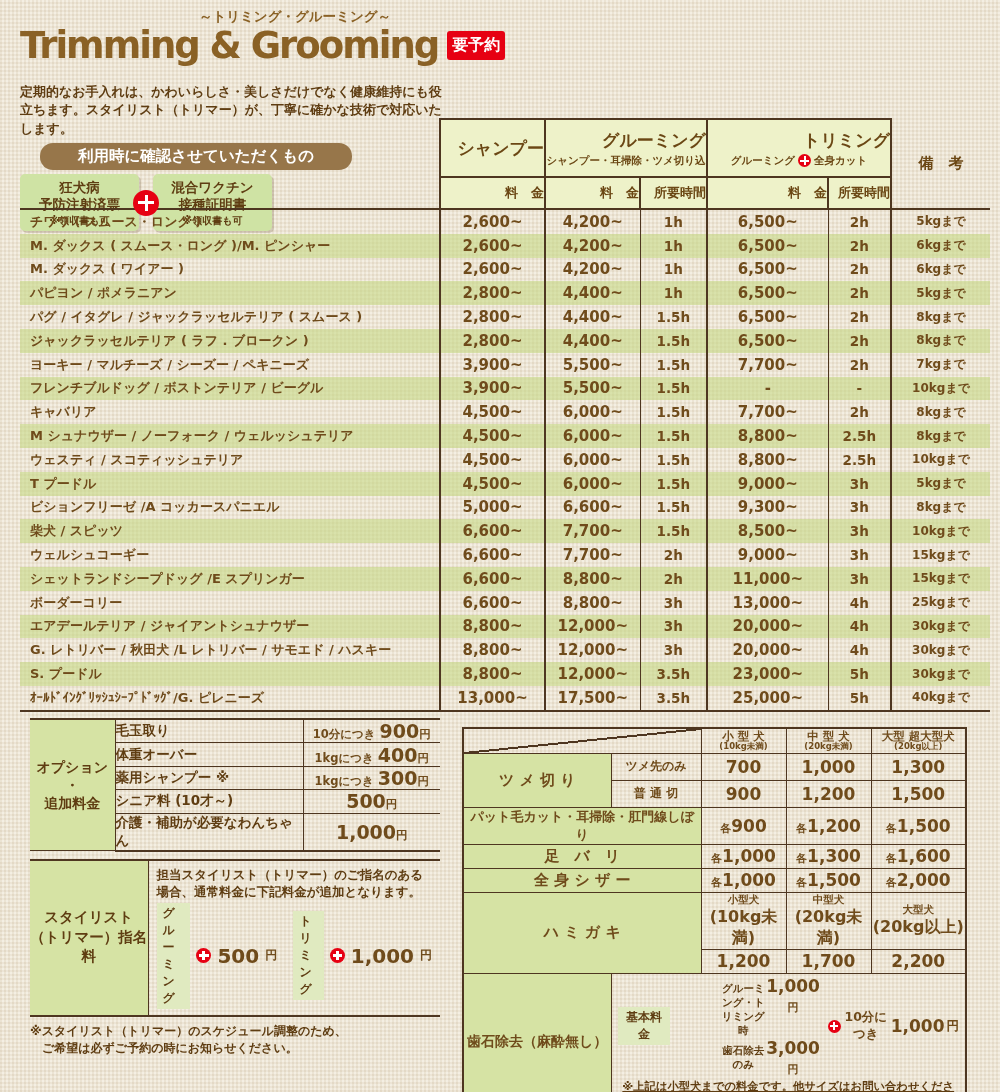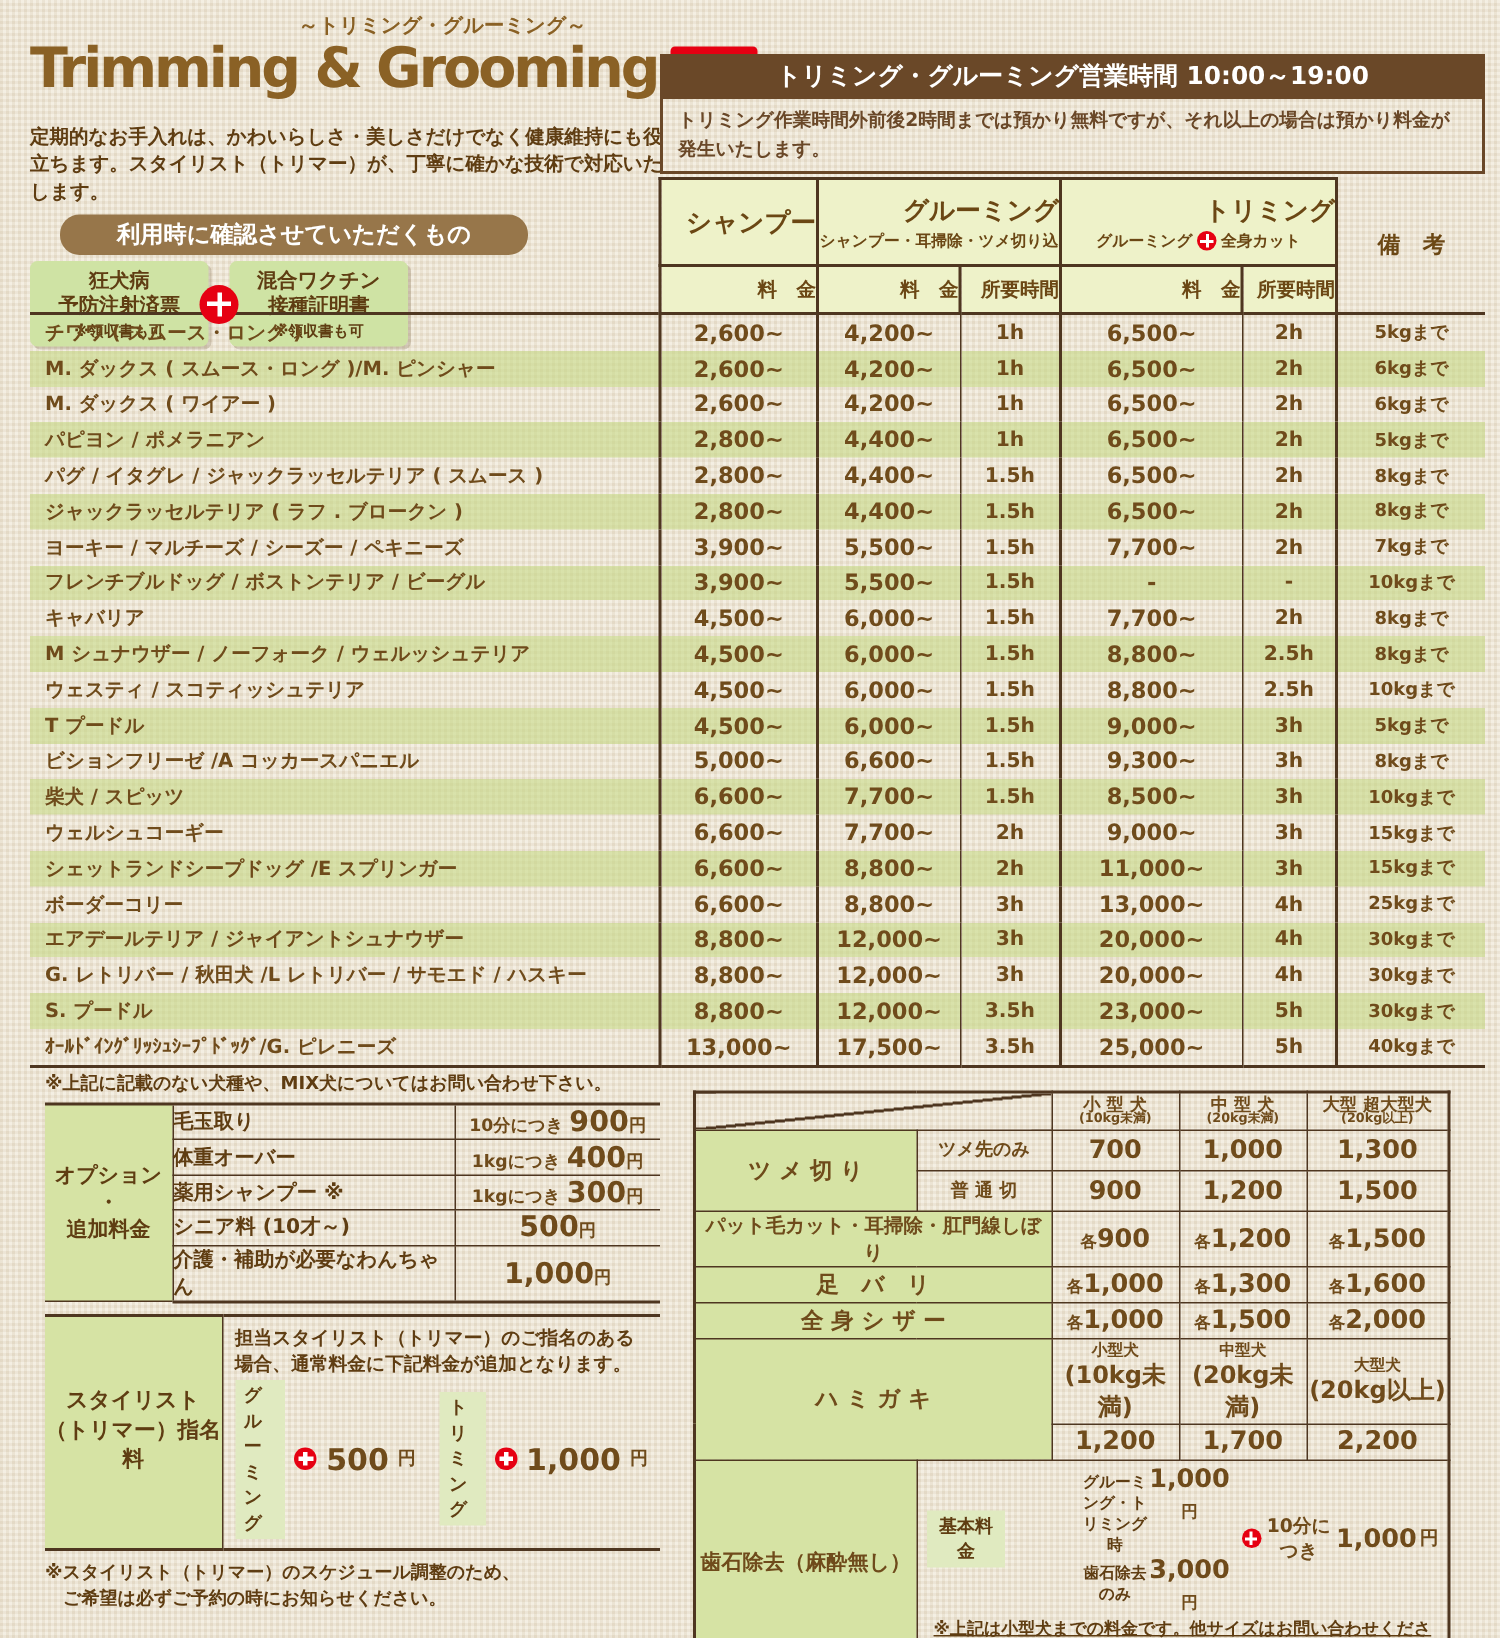--- a/index.html
+++ b/index.html
@@ -149,24 +149,20 @@
             <div class="cb-line">混合ワクチン</div>
             <div class="cb-line">接種証明書</div>
             <div class="cb-note">※領収書も可</div>
           </div>
           <span class="plus-icon p26"></span>
         </div>
 
       </div>
   </div>
 
-  <div class="hdr-right">
-    <div class="hours-bar">トリミング・グルーミング営業時間 10:00～19:00</div>
-    <div class="hours-note">トリミング作業時間外前後2時間までは預かり無料ですが、それ以上の場合は預かり料金が発生いたします。</div>
-  </div>
 
   <table class="main-table">
     <colgroup>
       <col style="width:420px">
         <col style="width:105px">
         <col style="width:95px">
         <col style="width:67px">
         <col style="width:121px">
         <col style="width:63px">
         <col style="width:99px">
@@ -405,21 +401,20 @@
           <td class="c-gr">17,500~</td>
           <td class="c-grt">3.5h</td>
           <td class="c-tr">25,000~</td>
           <td class="c-trt">5h</td>
           <td class="c-note">40kgまで</td>
         </tr>
       </tbody>
   </table>
 
   <div class="bottom-left">
-    <div class="small-note">※上記に記載のない犬種や、MIX犬についてはお問い合わせ下さい。</div>
 
     <table class="opt-table">
       <colgroup>
           <col style="width:85px">
           <col style="width:188px">
           <col style="width:137px">
         </colgroup>
       <tbody>
           <tr>
         <th class="opt-label" rowspan="5">

